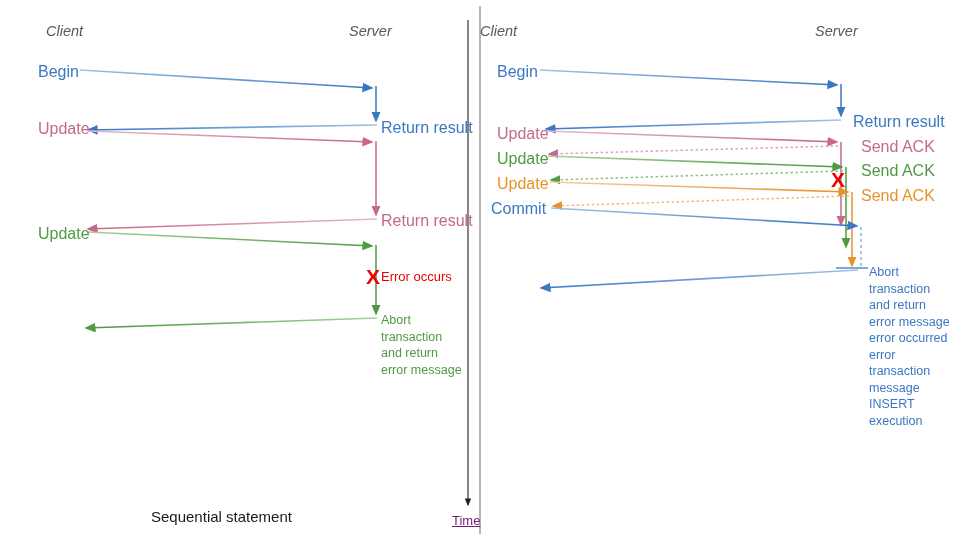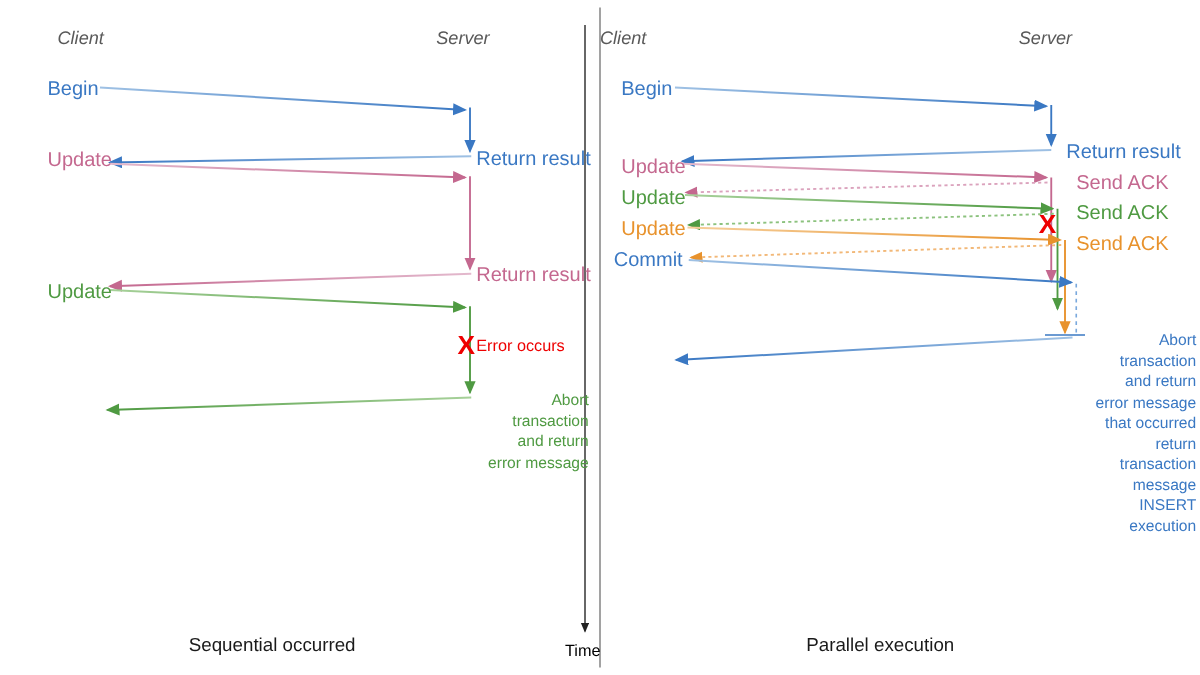--- a/index.html
+++ b/index.html
@@ -3,24 +3,24 @@
 <meta charset="utf-8">
 <style>
   html,body{margin:0;padding:0;background:#ffffff;}
   body{width:960px;height:540px;overflow:hidden;font-family:"Liberation Sans",sans-serif;}
   #canvas{position:relative;width:960px;height:446px;background:#fff;}
   svg.layer{position:absolute;left:0;top:0;width:960px;height:540px;}
   .lbl{position:absolute;white-space:nowrap;line-height:1.18;}
   .actor{font-style:italic;font-size:14.5px;color:#595959;}
   .caption{font-size:15px;color:#1a1a1a;}
   .msg{font-size:16px;}
-  .msgblock{font-size:12.5px;white-space:normal;line-height:1.32;text-align:right;}
+  .msgblock{font-size:12.5px;white-space:normal;line-height:1.32;}
   .errtxt{font-size:13px;color:#ee0000;}
   .xmark{position:absolute;font-size:21px;font-weight:bold;color:#ee0000;font-family:"Liberation Sans",sans-serif;line-height:1;}
-  .timelbl{font-size:13px;color:#000000;}
+  .timelbl{font-size:13px;color:#701a75;text-decoration:underline;}
 </style>
 </head>
 <body>
 
 <div id="canvas">
 
   <svg class="layer" viewBox="0 0 960 540">
     <defs>
       <marker id="ah-blue" markerWidth="7" markerHeight="7" refX="6" refY="3" orient="auto">
           <path d="M0,0 L7,3 L0,6 z" fill="#3a78c3"></path>
@@ -127,21 +127,21 @@
   <div class="xmark" style="left:366px;top:266px;">X</div>
   <div class="lbl errtxt" style="left:381px;top:269px;">Error occurs</div>
 
   <div class="lbl msgblock" style="left:381px;top:312px;width:90px;color:#4f9a42;">
     <div>Abort</div>
     <div>transaction</div>
     <div>and return</div>
     <div>error message</div>
   </div>
 
-  <div class="lbl caption" style="left:151px;top:508px;">Sequential occurred</div>
+  <div class="lbl caption" style="left:151px;top:508px;">Sequential statement</div>
 
   <div class="lbl timelbl" style="left:452px;top:513px;">Time</div>
 
   <div class="lbl actor" style="left:480px;top:23px;">Client</div>
   <div class="lbl actor" style="left:815px;top:23px;">Server</div>
 
   <div class="lbl msg" style="left:497px;top:63px;color:#3a78c3;">Begin</div>
   <div class="lbl msg" style="left:497px;top:125px;color:#c4688f;">Update</div>
   <div class="lbl msg" style="left:497px;top:150px;color:#4f9a42;">Update</div>
   <div class="lbl msg" style="left:497px;top:175px;color:#e8922c;">Update</div>
@@ -152,23 +152,22 @@
   <div class="lbl msg" style="left:861px;top:162px;color:#4f9a42;">Send ACK</div>
   <div class="lbl msg" style="left:861px;top:187px;color:#e8922c;">Send ACK</div>
 
   <div class="xmark" style="left:831px;top:169px;">X</div>
 
   <div class="lbl msgblock" style="left:869px;top:264px;width:88px;color:#3a78c3;">
     <div>Abort</div>
     <div>transaction</div>
     <div>and return</div>
     <div>error message</div>
-    <div>that occurred</div>
-    <div>return</div>
+    <div>error occurred</div>
+    <div>error</div>
     <div>transaction</div>
     <div>message</div>
     <div>INSERT</div>
     <div>execution</div>
   </div>
 
-  <div class="lbl caption" style="left:645px;top:508px;">Parallel execution</div>
 
 </div>
 
 </body></html>

